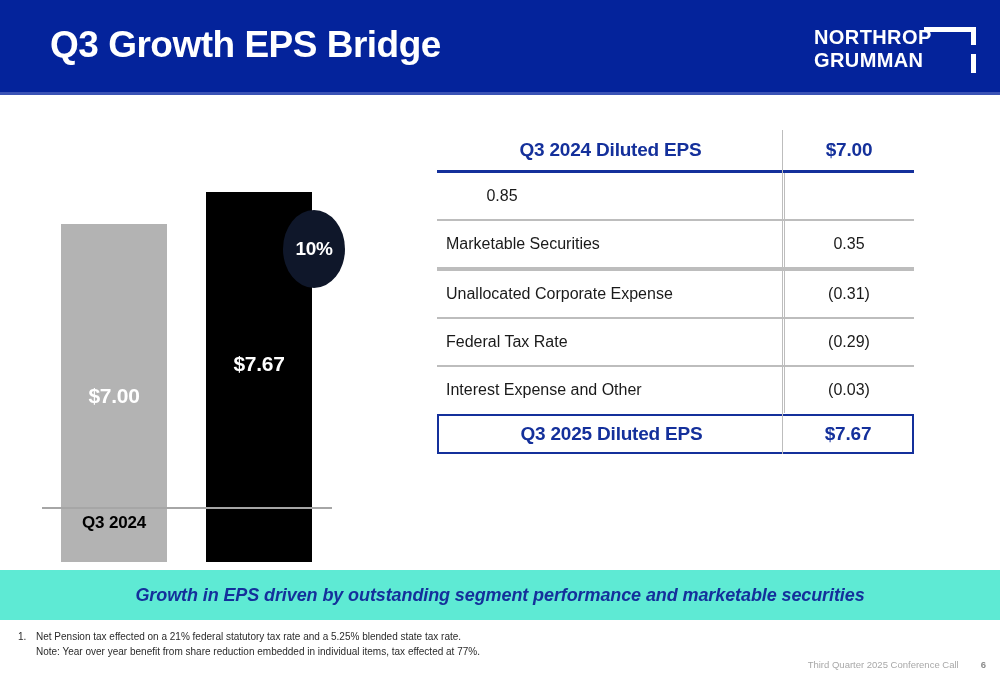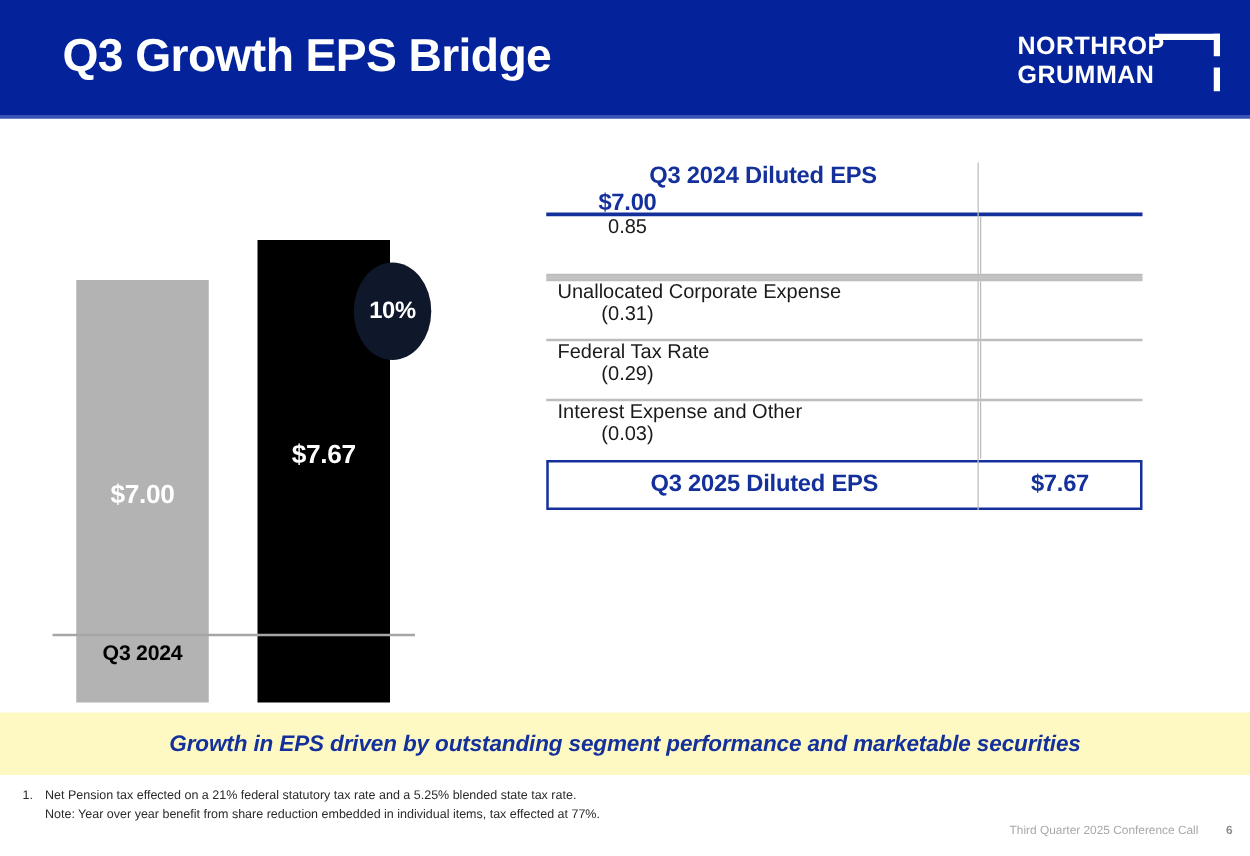--- a/index.html
+++ b/index.html
@@ -79,21 +79,21 @@
     position:absolute; left:283px; top:118px;
     width:62px; height:78px; border-radius:50%;
     background:#0f172a;
     display:flex; align-items:center; justify-content:center;
     color:#ffffff; font-size:19px; font-weight:bold;
     letter-spacing:-0.3px;
   }
 
   
   .table { position:absolute; left:437px; top:130px; width:477px; }
-  .t-row { position:relative; display:flex; width:477px;flex-direction:column; }
+  .t-row { position:relative; display:flex; width:477px; }
   .t-label {
     width:347px; font-size:16px; color:#1A1A1A;
     padding-left:9px; display:flex; align-items:center;
   }
   .t-value {
     width:130px; font-size:16px; color:#1A1A1A;
     display:flex; align-items:center; justify-content:center;
   }
   .t-head { height:40px; }
   .t-head .t-label, .t-head .t-value {
@@ -121,21 +121,21 @@
     justify-content:center; letter-spacing:-0.2px;
   }
   .t-total .t-label { width:345px; padding-left:0; }
   .t-total .t-value { width:128px; }
   .t-total .col-div { left:345px; }
   sup { font-size:10px; vertical-align:super; }
 
   
   .banner {
     position:absolute; left:0; top:570px; width:1000px; height:50px;
-    background:#fef9c3;
+    background:#5eead4;
     display:flex; align-items:center; justify-content:center;
   }
   .banner-text {
     font-size:18px; font-weight:bold; font-style:italic;
     color:#14309B; letter-spacing:-0.1px;
   }
 
   
   .footnotes { position:absolute; left:18px; top:629px; width:640px; }
   .fn-line {
@@ -192,20 +192,25 @@
     <div class="t-value">$7.00</div>
   </div>
   <div class="rule-thick"></div>
 
   <div class="t-row t-body-row">
     <div class="col-div"></div>
     <div class="t-value">0.85</div>
   </div>
   <div class="rule-thin"></div>
 
+  <div class="t-row t-body-row">
+    <div class="col-div"></div>
+    <div class="t-label">Marketable Securities</div>
+    <div class="t-value">0.35</div>
+  </div>
   <div class="rule-thin"></div>
 
   <div class="rule-thin"></div>
 
   <div class="t-row t-body-row">
     <div class="col-div"></div>
     <div class="t-label">Unallocated Corporate Expense</div>
     <div class="t-value">(0.31)</div>
   </div>
   <div class="rule-thin"></div>

